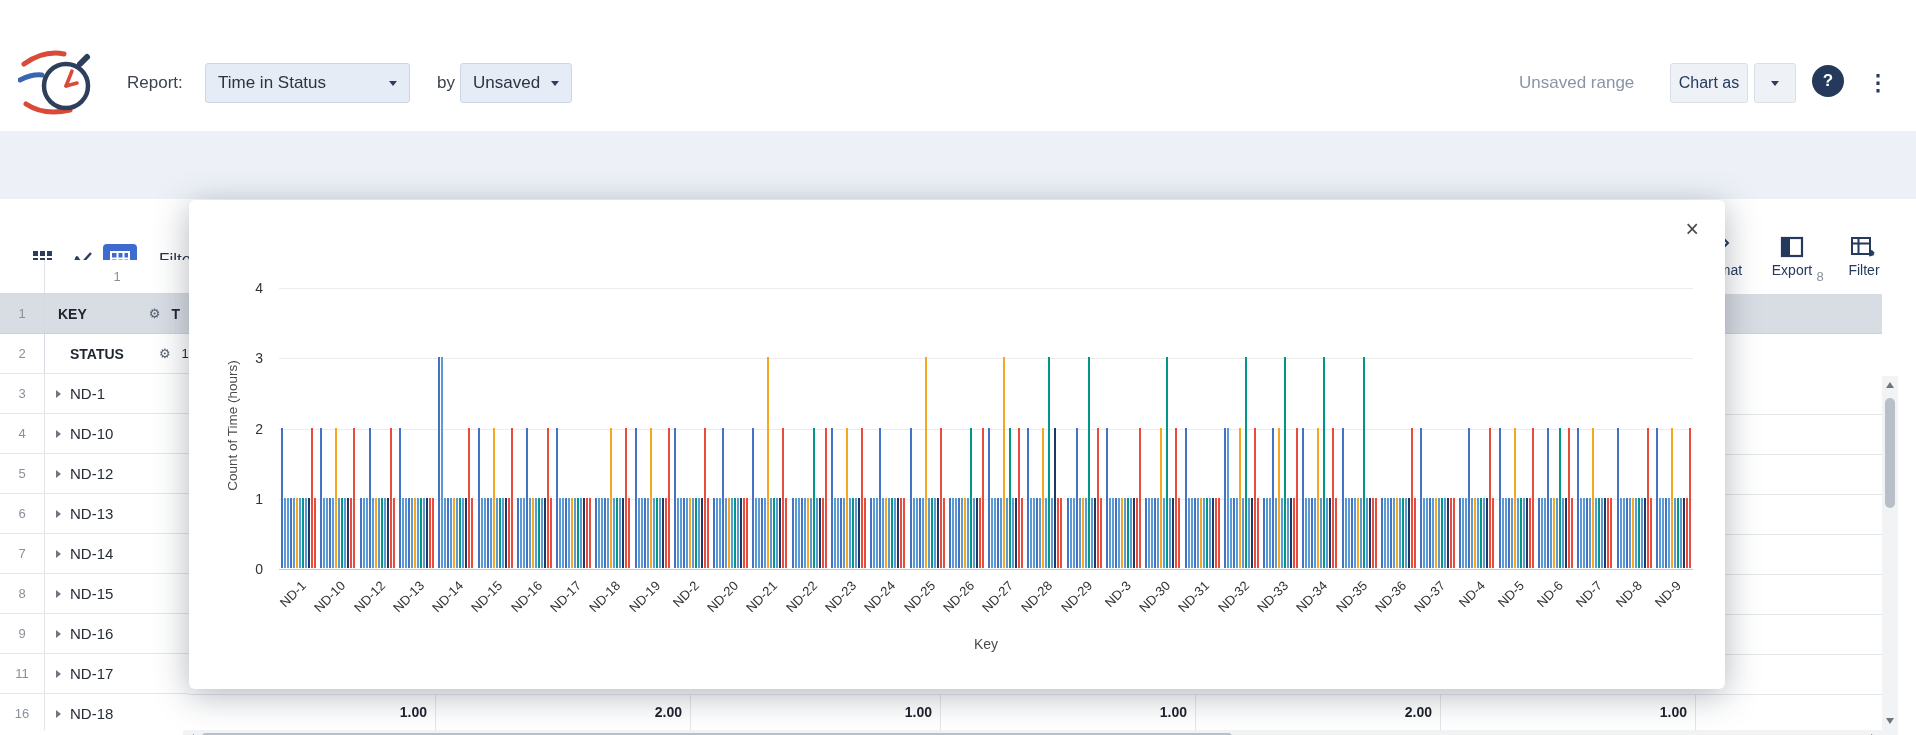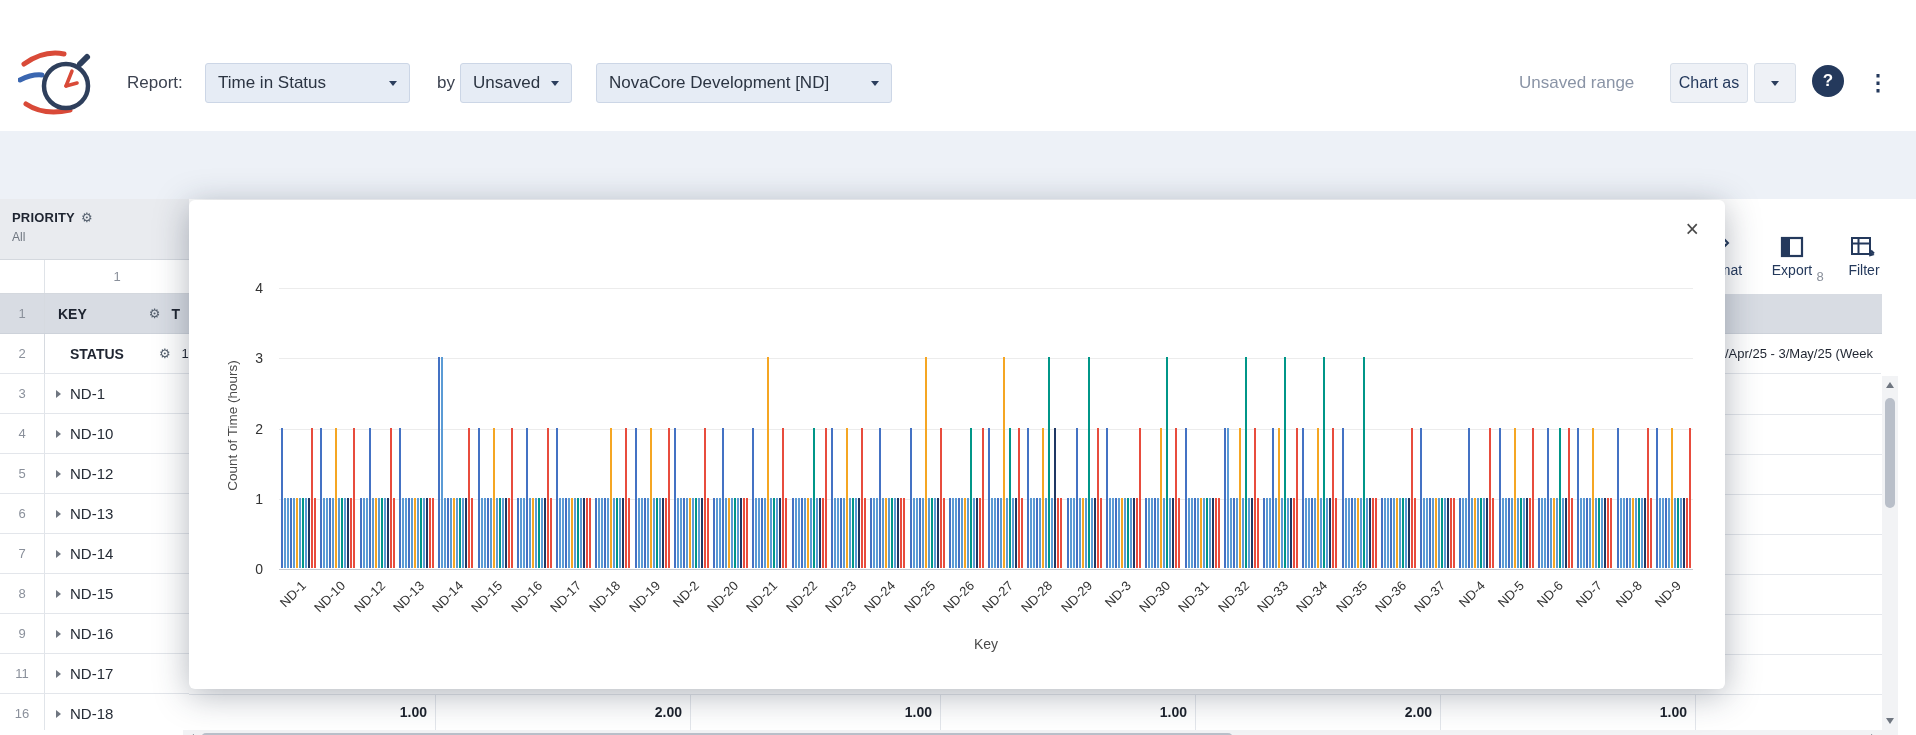--- a/index.html
+++ b/index.html
@@ -131,24 +131,20 @@
       <i class="caret"></i>
     </div>
 
     <span class="hdr-label" style="left:437px;">by</span>
 
     <div class="dd" style="left:460px;width:112px;">
       <span>Unsaved</span>
       <i class="caret"></i>
     </div>
 
-    <div class="dd" style="left:596px;width:296px;">
-      <span>NovaCore Development [ND]</span>
-      <i class="caret"></i>
-    </div>
 
     <span class="hdr-label" style="left:1519px;color:#8a94a6;">Unsaved range</span>
 
     <div class="ghost-btn" style="left:1670px;width:78px;">Chart as</div>
 
     <div class="ghost-btn" style="left:1754px;width:42px;">
       <i class="caret" style="margin-left:0;"></i>
     </div>
 
     <div class="help-circle" style="left:1812px;">?</div>
@@ -292,24 +288,20 @@
         <rect x="1" y="3" width="18" height="16" stroke="#24395c" stroke-width="2" fill="none"></rect>
         <line x1="1" y1="8.5" x2="19" y2="8.5" stroke="#24395c" stroke-width="2"></line>
         <line x1="7.5" y1="3" x2="7.5" y2="19" stroke="#24395c" stroke-width="2"></line>
         <path d="M18 21 l1.5 -5 4 4 -5 1.5 z" fill="#24395c"></path>
         <line x1="20" y1="15.5" x2="23" y2="18.5" stroke="#24395c" stroke-width="2"></line>
       </svg>
       <div class="lbl">Filter</div>
     </div>
   </div>
 
-  <div class="prio-cell">
-    <span class="prio-title">PRIORITY</span><span class="prio-gear">⚙</span>
-    <div class="prio-sub">All</div>
-  </div>
 
   <div class="colhdr">
     <div class="nc"></div>
     <div class="c1">1</div>
   </div>
   <div class="col8">8</div>
 
   <div class="hrow r1">
     <span class="rownum">1</span>
     <span class="hdr-key" style="margin-left:13px;">KEY</span>
@@ -317,21 +309,20 @@
     <span class="hdr-key" style="margin-left:11px;">T</span>
   </div>
   <div class="rband"></div>
 
   <div class="hrow r2">
     <span class="rownum">2</span>
     <span class="hdr-key" style="margin-left:25px;">STATUS</span>
     <span class="mini-gear" style="margin-left:35px;">⚙</span>
     <span style="margin-left:11px;font-size:13px;color:#1e2430;">1</span>
   </div>
-  <div class="weekfrag">/Apr/25 - 3/May/25 (Week</div>
 
   <div class="krows">
       <div class="krow">
         <span class="knum">3</span>
         <span class="kexp"></span>
         <span class="kkey">ND-1</span>
       </div>
       <div class="krow">
         <span class="knum">4</span>
         <span class="kexp"></span>

